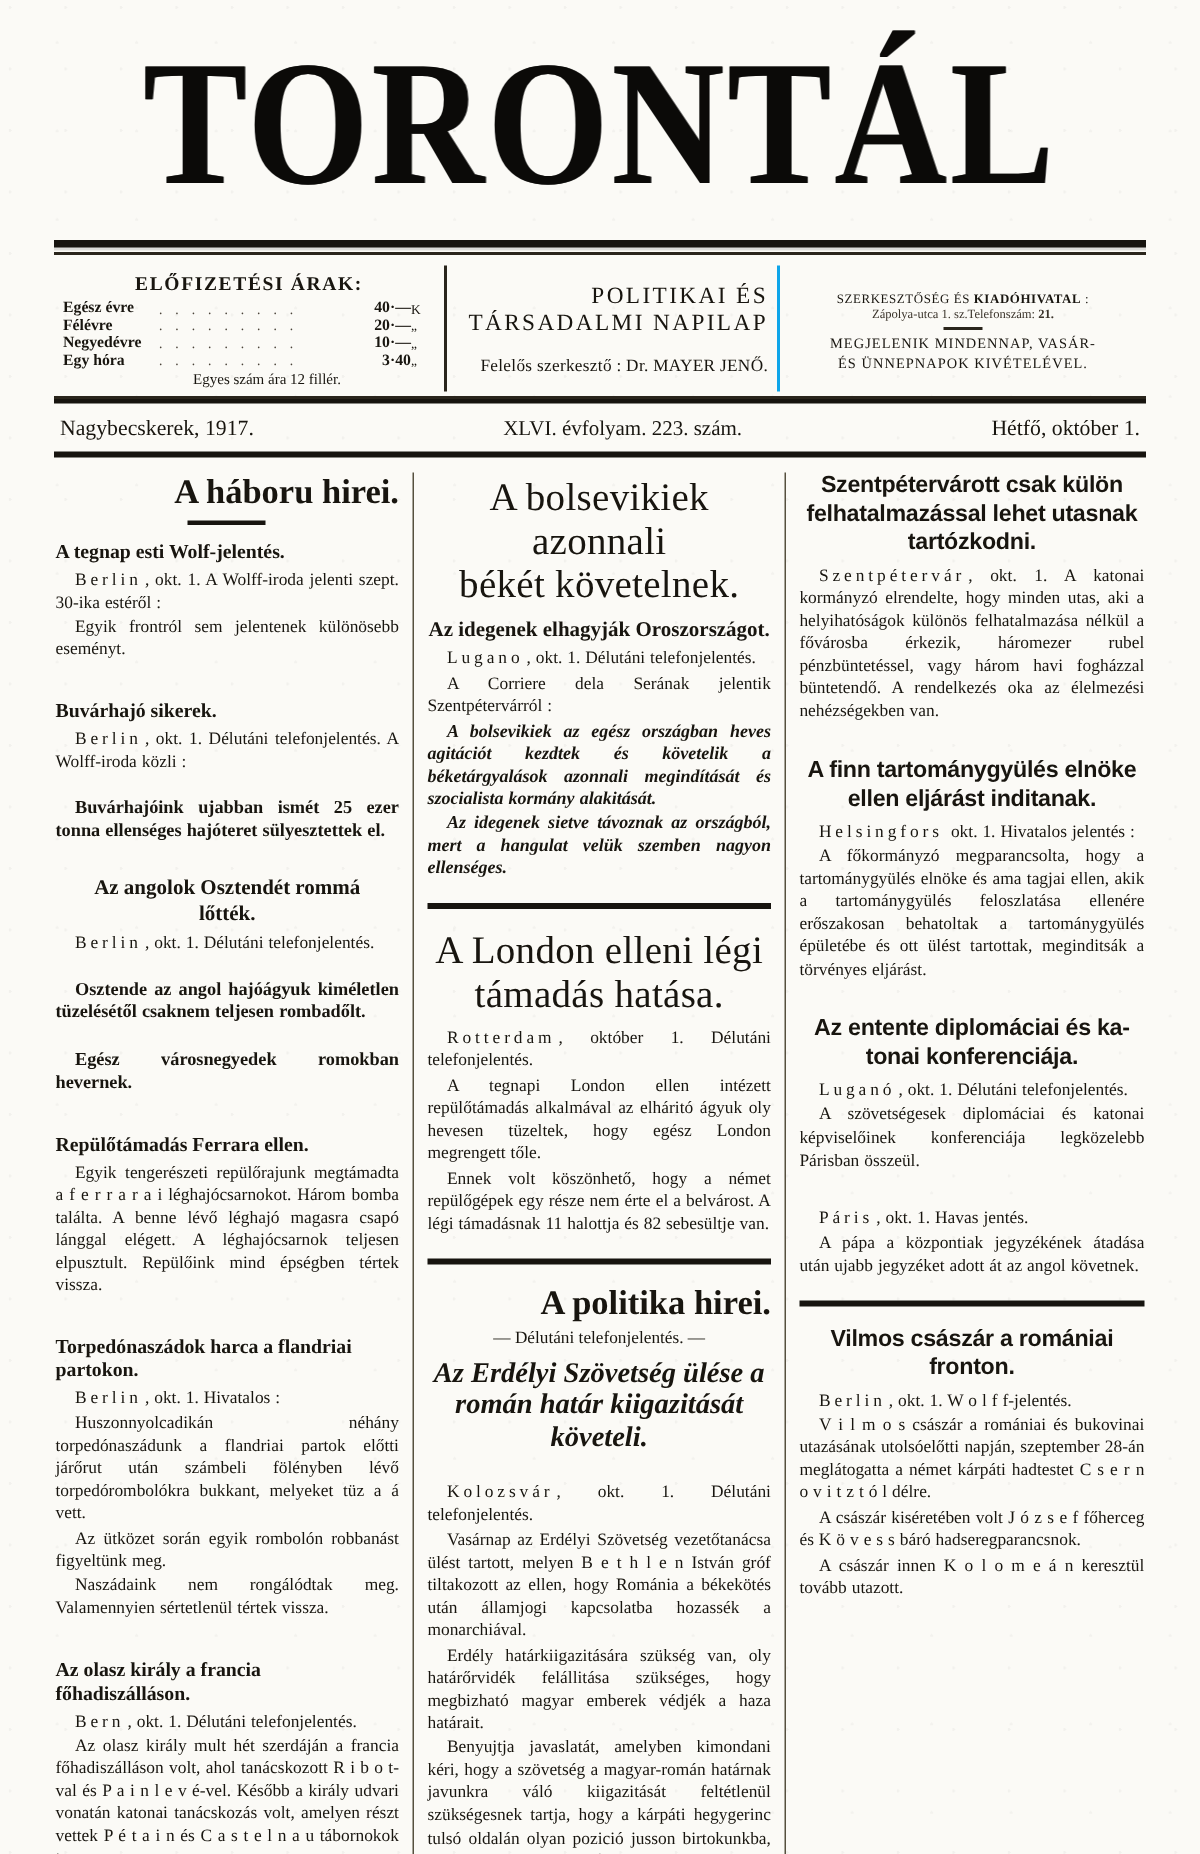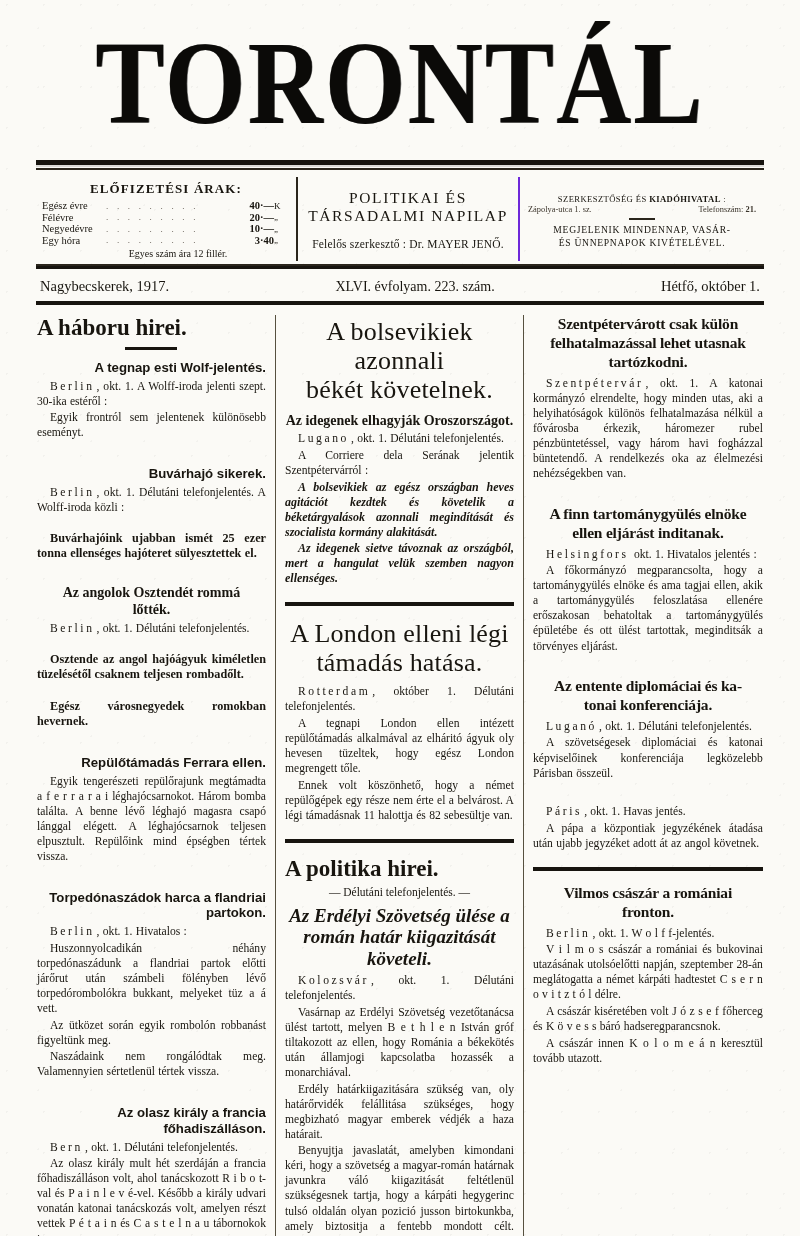--- a/index.html
+++ b/index.html
@@ -62,41 +62,41 @@
 
   .masthead-info {
     display: flex;
     margin: 7px 36px 0 36px;
     align-items: stretch;
   }
   .mi-col { padding: 4px 6px 2px 6px; }
   .mi-left { width: 248px; }
   .mi-center {
     flex: 1;
-    text-align: center;
+    text-align: right;
     border-left: 2px solid #2a251c;
-    border-right: 2px solid #6d28d9;
+    border-right: 2px solid #0ea5e9;
     padding-top: 12px;
   }
   .mi-right { width: 232px; text-align: center; padding-top: 3px;}
 
   .sub-title {
     text-align: center;
     font-size: 13px;
     letter-spacing: 1.1px;
     font-weight: 700;
     margin-bottom: 3px;
   }
   .price-table {
     width: 100%;
     border-collapse: collapse;
     font-size: 10.5px;
   }
   .price-table td { padding: 0.3px 0; white-space: nowrap; }
-  .price-label { font-weight: 400; width: 64px; }
+  .price-label { font-weight: 700; width: 64px; }
   .price-dots {
     font-size: 9px;
     letter-spacing: 3.2px;
     color: #4b443a;
     overflow: hidden;
   }
   .price-val { text-align: right; font-weight: 700; padding-right: 5px; width: 34px;}
   .price-cur { width: 16px; font-size: 9px; }
   .price-note {
     text-align: center;
@@ -118,21 +118,21 @@
 
   .office-line1 {
     font-size: 8.6px;
     letter-spacing: 0.4px;
     margin-top: 14px;
   }
   .office-line1 b { font-weight: 700; }
   .office-line2 {
     font-size: 8.4px;
     display: flex;
-    justify-content: space-between;
+    justify-content: center;
     padding: 1px 2px 0 2px;
     color: #3a332a;
   }
   .office-sep {
     width: 26px; height: 2px; background: #2a251c;
     margin: 4px auto 4px auto;
   }
   .office-line3 {
     font-size: 9.6px;
     letter-spacing: 0.7px;
@@ -172,54 +172,54 @@
     font-size: 26px;
     font-weight: 400;
     text-align: center;
     margin: 2px 0 0 0;
     line-height: 1.12;
     letter-spacing: 0.2px;
   }
   h1.hl-serif-lg {
     font-size: 23px;
     font-weight: 700;
-    text-align: left;
+    text-align: right;
     margin: 0 0 2px 0;
     line-height: 1.12;
   }
   h1.hl-sans {
-    font-family: Liberation Serif, serif;
+    font-family: Liberation Sans, sans-serif;
     font-size: 15.5px;
     font-weight: 700;
     text-align: center;
     line-height: 1.22;
     margin: 0 0 4px 0;
     letter-spacing: -0.2px;
   }
   h2.hl-sub {
-    font-family: Liberation Sans, sans-serif;
+    font-family: Liberation Serif, serif;
     font-size: 13.2px;
     font-weight: 700;
-    text-align: right;
+    text-align: left;
     margin: 10px 0 3px 0;
     line-height: 1.2;
   }
   h2.hl-sub-serif {
     font-size: 14px;
     font-weight: 700;
     text-align: center;
     margin: 8px 0 2px 0;
     line-height: 1.2;
   }
   h2.hl-ital {
     font-size: 19px;
     font-weight: 700;
     font-style: italic;
     text-align: center;
-    margin: 6px 0 3px 0;
+    margin: 6px 0 17px 0;
     line-height: 1.15;
   }
   .hl-divider {
     width: 52px; height: 3px; background: #17140f;
     margin: 6px auto 9px auto;
   }
   .section-rule {
     height: 4px;
     background: #17140f;
     margin: 16px 0 13px 0;

